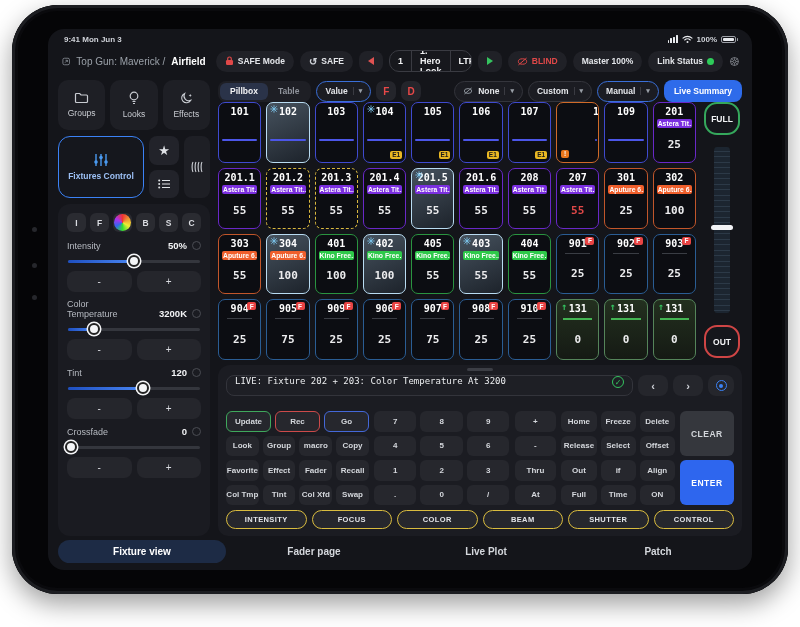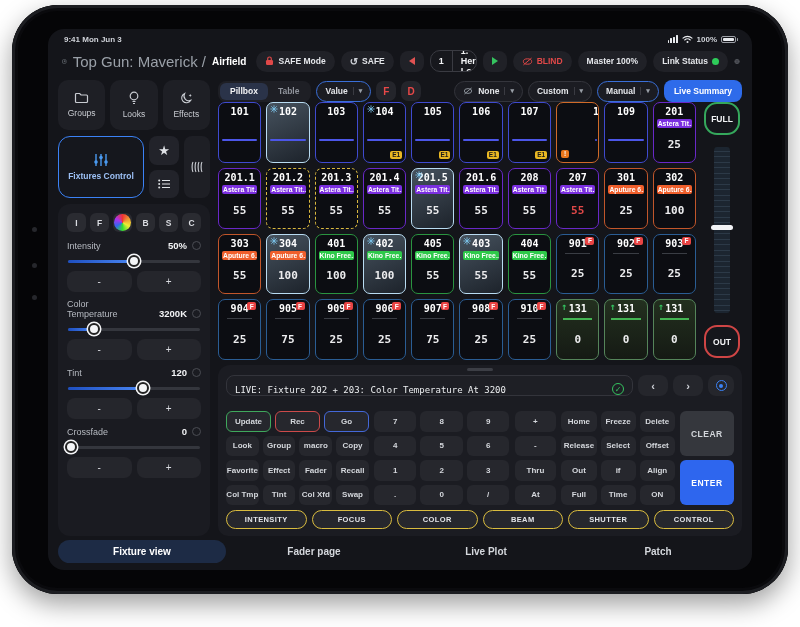--- a/index.html
+++ b/index.html
@@ -18,21 +18,21 @@
   .sb-right { display:flex; align-items:center; gap:4px; }
   .sig { display:flex; align-items:flex-end; gap:1px; }
   .sig i { display:block; width:1.7px; background:#e8eaee; border-radius:.5px; }
   .batt { width:15px; height:7px; border:1px solid #9da0a7; border-radius:2px; position:relative; }
   .batt::after { content:""; position:absolute; right:-3px; top:1.5px; width:1.5px; height:2.5px; background:#9da0a7; border-radius:1px; }
   .batt i { position:absolute; inset:1px; background:#e8eaee; border-radius:1px; }
 
   
   .toolbar { height:30px; display:flex; align-items:center; gap:6px; padding:2px 12px 2px 14px; }
   .tb-title { display:flex; align-items:center; gap:6px; margin-right:4px; white-space:nowrap; }
-  .tb-title .dim { color:#9aa0a8; font-size:15px; }
+  .tb-title .dim { color:#9aa0a8; font-size:10px; }
   .tb-title .strong { color:#ffffff; font-size:10px; font-weight:bold; }
   .pill { height:21px; background:#202127; border-radius:12px; display:flex; align-items:center; gap:4px;
           padding:0 9px; font-size:8.5px; font-weight:bold; color:#e4e6ea; white-space:nowrap; }
   .pill.sq { border-radius:8px; }
   .tri { width:0; height:0; border-top:4px solid transparent; border-bottom:4px solid transparent; }
   .tri.left  { border-right:6px solid #e05252; }
   .tri.right { border-left:6px solid #35c35f; }
   .cuebox { height:22px; display:flex; align-items:stretch; border:1px solid #3a3b42; border-radius:10px; overflow:hidden; background:#17181d; }
   .cuebox > div { display:flex; align-items:center; padding:0 8px; font-size:9px; font-weight:bold; color:#f2f3f5; }
   .cuebox > div + div { border-left:1px solid #3a3b42; }
@@ -128,21 +128,21 @@
   .fader-track { flex:1; width:30px; border-radius:10px; background:#1c2530; position:relative;
                  background-image:repeating-linear-gradient(to bottom, transparent 0 4.5px, #2c3947 4.5px 5.5px);
                  background-clip:content-box; padding:6px 7px; }
   .fader-handle { position:absolute; left:4px; right:4px; top:47%; height:5px; background:#f2f3f6; border-radius:3px; }
 
   
   .cmdpanel { background:#1b1c22; border-radius:12px 12px 10px 10px; margin-top:5px; padding:6px 8px 7px 8px; position:relative; }
   .handle { position:absolute; top:3px; left:50%; width:26px; height:3px; margin-left:-13px; background:#3c3e45; border-radius:2px; }
   .cmdrow { display:flex; align-items:center; gap:5px; margin-top:4px; }
   .cmdline { flex:1; height:21px; background:#1e1f25; border:1px solid #33343b; border-radius:8px; display:flex;
-             align-items:flex-end; padding:0 8px; font-family:"DejaVu Sans Mono", monospace; font-size:9px; color:#eceef0; }
+             align-items:flex-start; padding:0 8px; font-family:"DejaVu Sans Mono", monospace; font-size:9px; color:#eceef0; }
   .cmdline .ok { margin-left:auto; width:12px; height:12px; border:1.2px solid #35c35f; border-radius:50%; color:#35c35f;
                  font-size:8px; display:flex; align-items:center; justify-content:center; font-family:"Liberation Sans",sans-serif; }
   .cmdnav { width:30px; height:21px; background:#25262c; border-radius:8px; display:flex; align-items:center;
             justify-content:center; color:#cfd2d8; font-size:11px; font-weight:bold; }
   .cmdtarget { width:26px; height:21px; background:#25262c; border-radius:8px; display:flex; align-items:center; justify-content:center; }
   .target-icon { width:11px; height:11px; border:1.5px solid #3b82f6; border-radius:50%; display:flex; align-items:center; justify-content:center; }
   .target-icon i { width:4px; height:4px; background:#3b82f6; border-radius:50%; }
 
   .keypad { display:grid; grid-template-columns:29fr 27.5fr 8.5fr 23fr 11fr; gap:5px; margin-top:15px; height:94px; }
   .kblock { display:grid; gap:4px; }

